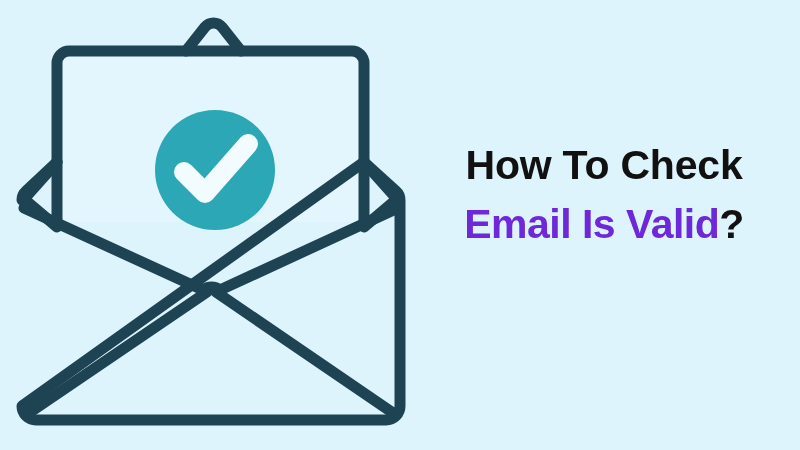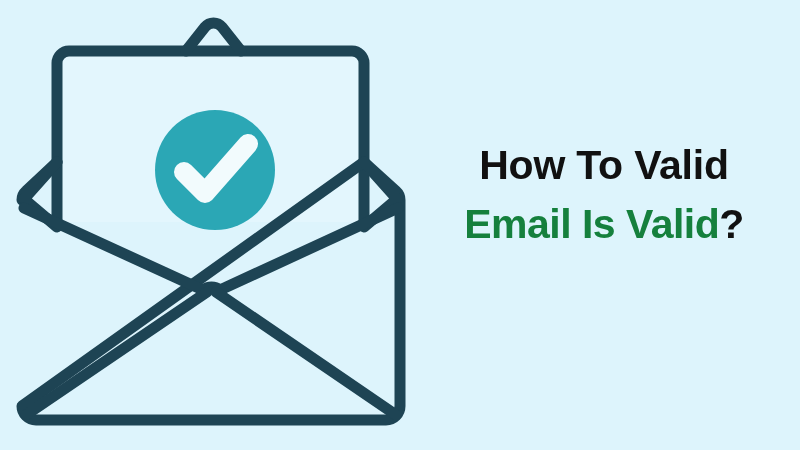--- a/index.html
+++ b/index.html
@@ -45,21 +45,21 @@
     font-size: 41px;
     line-height: 59px;
     letter-spacing: -0.2px;
     color: #111111;
     white-space: nowrap;
   }
   .headline-line.accent-line {
     letter-spacing: -0.5px;
   }
   .accent-text {
-    color: #15803d;
+    color: #6d28d9;
   }
   .tail-text {
     color: #111111;
   }
 </style>
 </head>
 <body>
 
 <div id="canvas">
 
@@ -105,17 +105,17 @@
       </g>
 
       <g>
         <circle cx="215" cy="170" r="60" fill="#2ba7b5"></circle>
         <path d="M 184 172 L 205 193 L 248 144" fill="none" stroke="#f2fbfd" stroke-width="20" stroke-linecap="round" stroke-linejoin="round"></path>
       </g>
     </svg>
   </div>
 
   <div id="headline-block">
-    <div class="headline-line">How To Valid</div>
+    <div class="headline-line">How To Check</div>
     <div class="headline-line accent-line"><span class="accent-text">Email Is Valid</span><span class="tail-text">?</span></div>
   </div>
 
 </div>
 
 </body></html>

